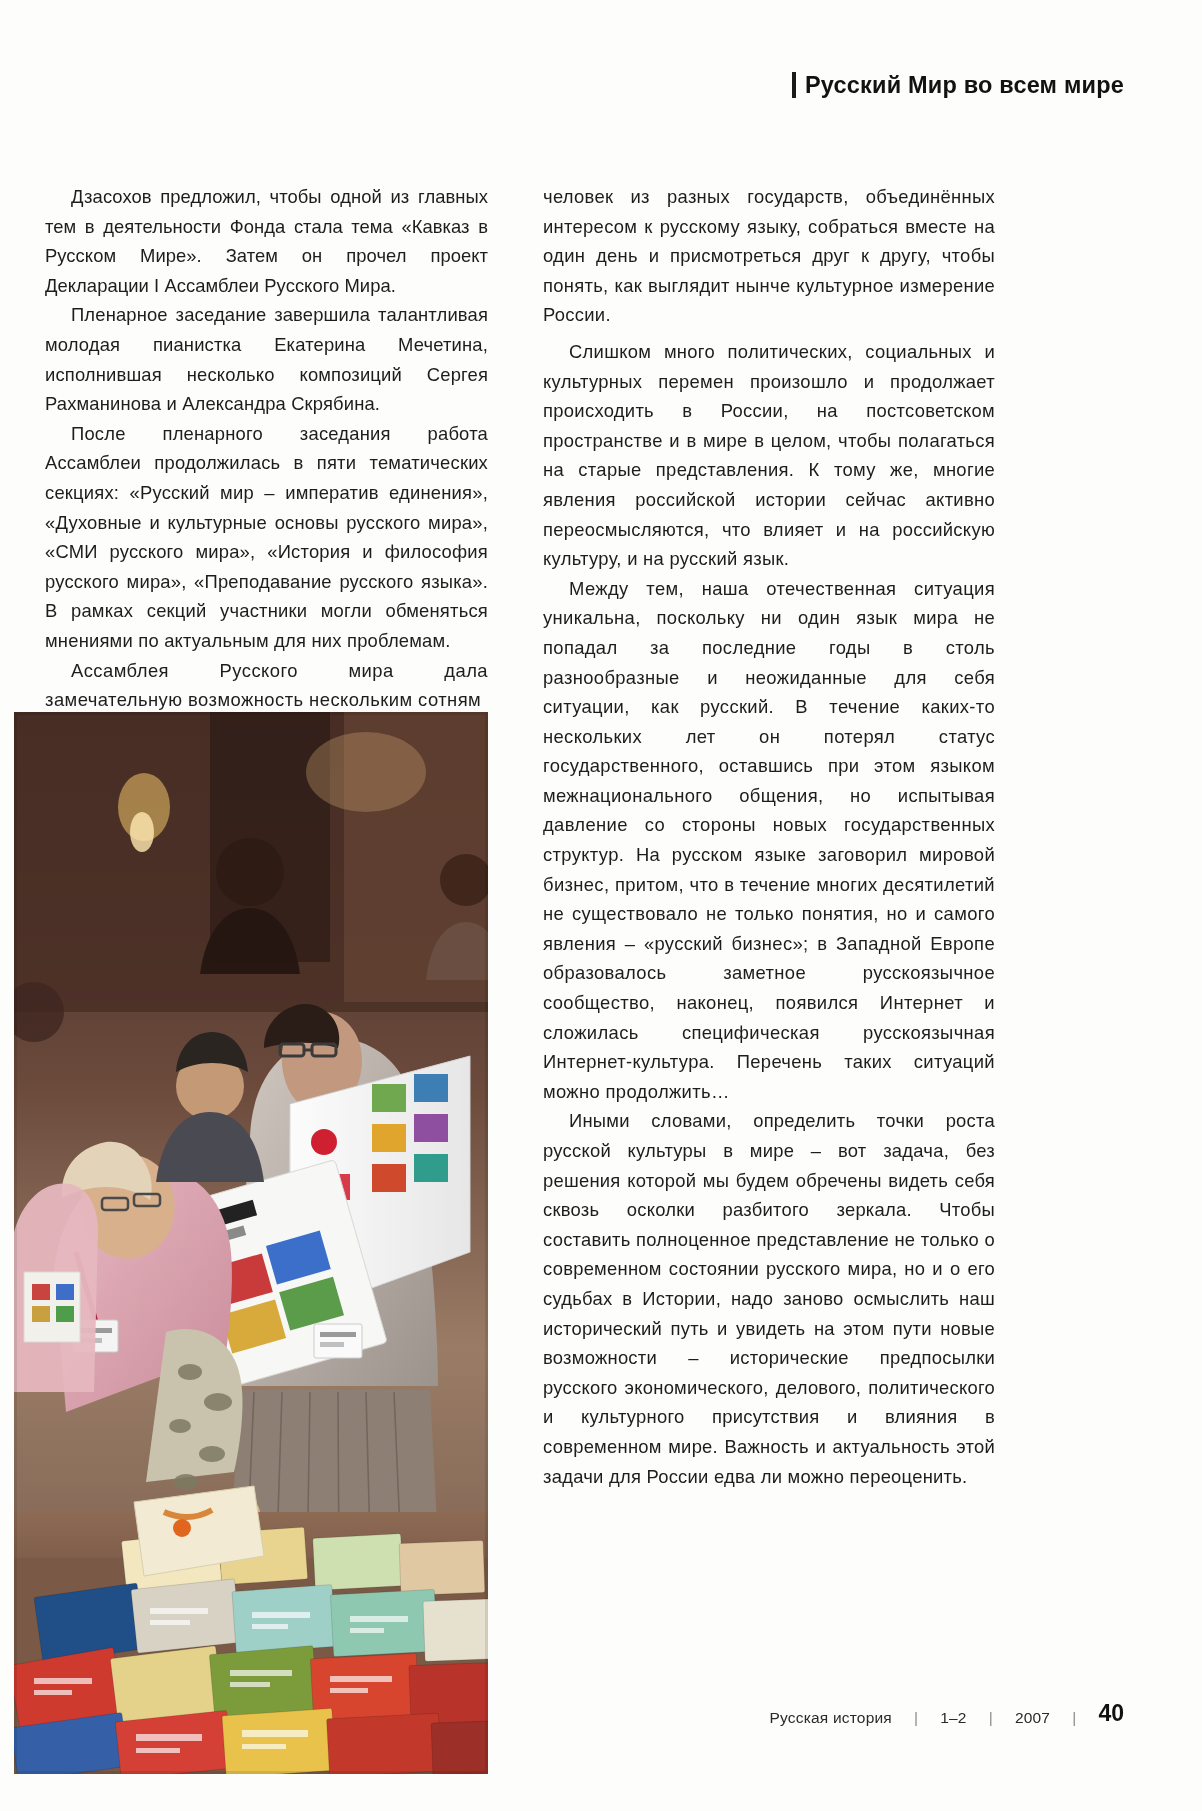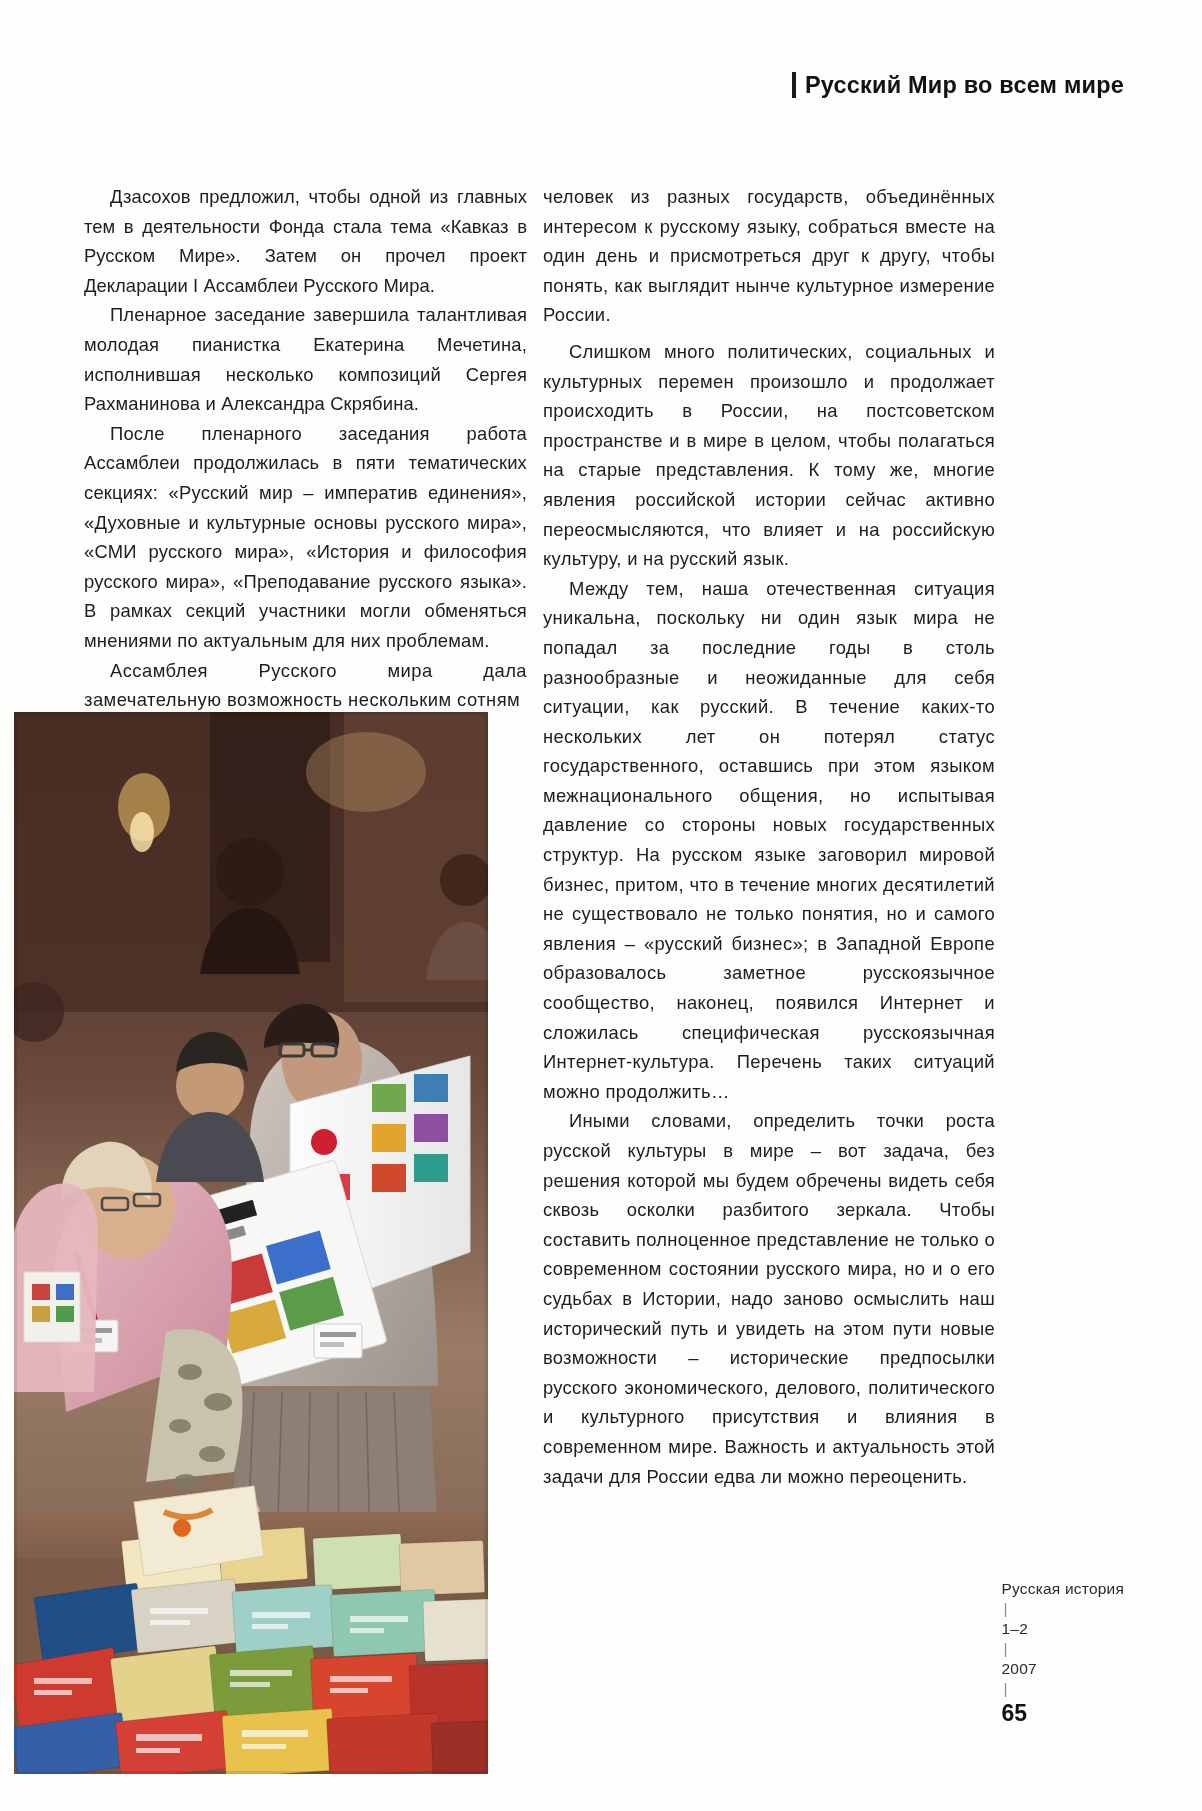--- a/index.html
+++ b/index.html
@@ -49,21 +49,21 @@
   .col {
     position: absolute;
     top: 182px;
     width: 440px;
     font-size: 18.4px;
     line-height: 29.6px;
     text-align: justify;
     text-justify: inter-word;
     color: #1d1d1d;
   }
-  .col-left  { left: 45px;  width: 443px; margin-left: 39px; }
+  .col-left  { left: 45px;  width: 443px; }
   .col-right { left: 543px; width: 452px; }
 
   .col p {
     margin: 0;
     text-indent: 26px;
   }
   .col p.noindent { text-indent: 0; }
 
   
   .col-left p:nth-child(1) { letter-spacing: 0.05px; }
@@ -86,26 +86,25 @@
     background: #5a3a32;
   }
   .photo svg { display: block; width: 100%; height: 100%; }
 
   
   .folio {
     position: absolute;
     right: 78px;
     bottom: 84px;
     display: flex;
-    align-items: flex-start;
-    gap: 2px;
+    align-items: flex-end;
+    gap: 20px;
     font-size: 15.5px;
     color: #2a2a2a;
     letter-spacing: 0.2px;
-    flex-direction: column;
   }
   .folio .sep { color: #8d8d8d; padding: 0 2px; }
   .folio .num {
     font-size: 23px;
     font-weight: bold;
     color: #111;
     letter-spacing: 0;
   }
 </style>
 </head>
@@ -312,16 +311,16 @@
     </svg>
   </figure>
 
   <div class="folio">
     <span>Русская история</span>
     <span class="sep">|</span>
     <span>1–2</span>
     <span class="sep">|</span>
     <span>2007</span>
     <span class="sep">|</span>
-    <span class="num">65</span>
+    <span class="num">40</span>
   </div>
 
 </div>
 
 </body></html>

